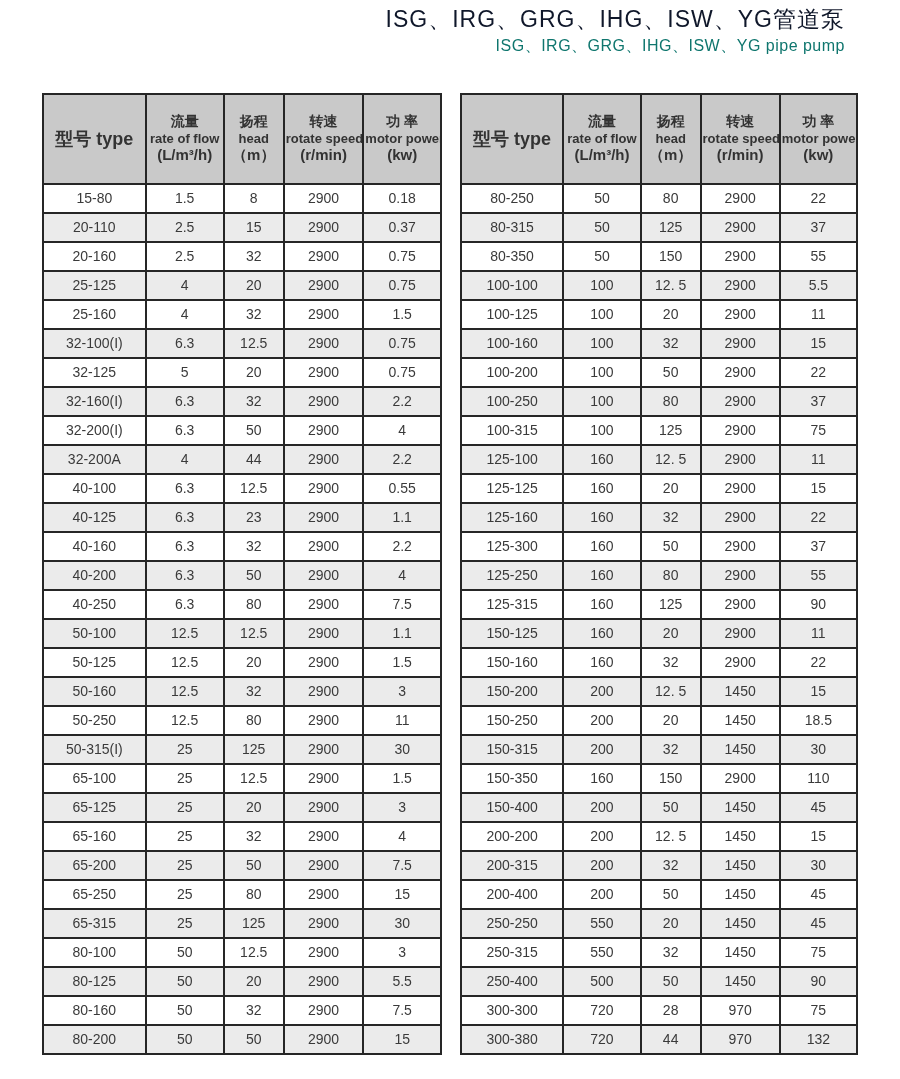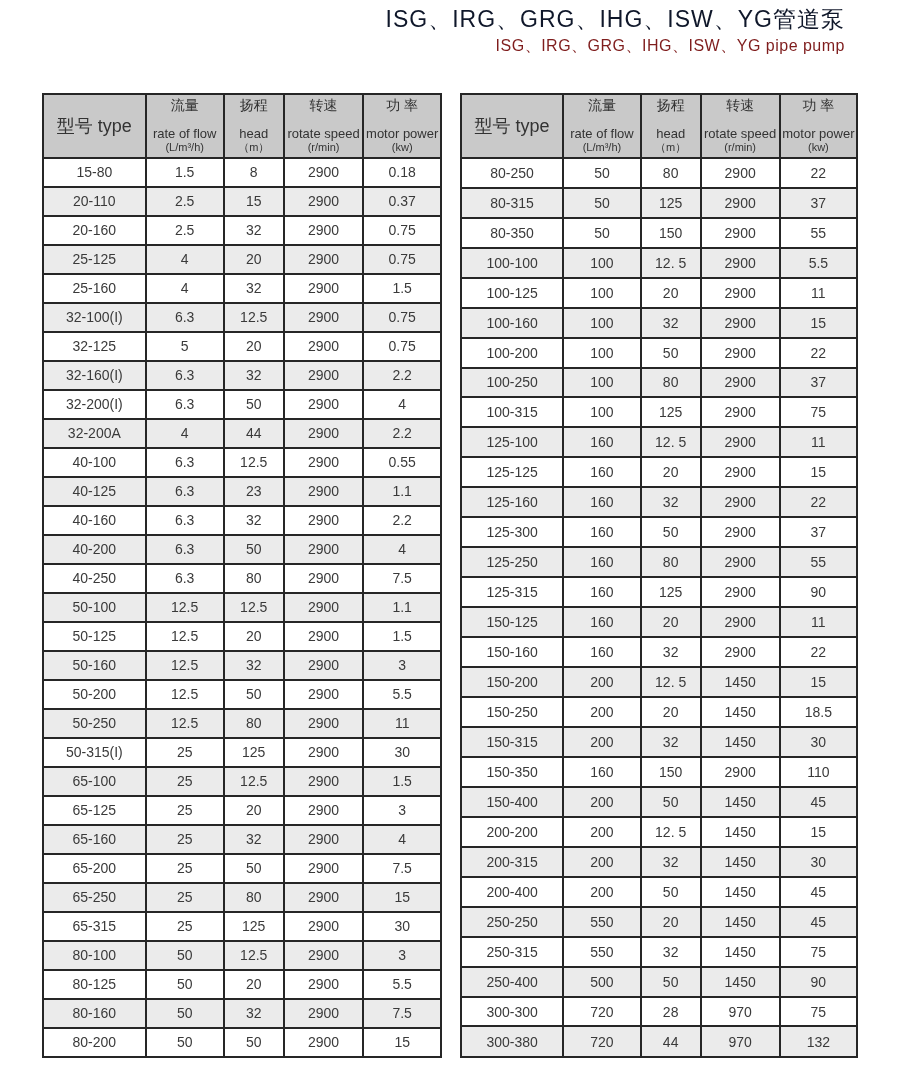--- a/index.html
+++ b/index.html
@@ -29,21 +29,21 @@
   }
   .title-zh {
     font-size: 23px;
     letter-spacing: 1px;
     color: #0f172a;
     font-weight: 400;
   }
   .title-en {
     font-size: 16px;
     letter-spacing: 0.5px;
-    color: #7f1d1d;
+    color: #0f766e;
     margin-top: 2px;
     font-weight: 400;
   }
 
   
   .tables-wrap {
     position: absolute;
     top: 93px;
     left: 42px;
     display: flex;
@@ -63,38 +63,38 @@
     border: 2px solid var(--border, #262626);
     text-align: center;
     vertical-align: middle;
     overflow: hidden;
     white-space: nowrap;
   }
 
   table.pump-table thead th {
     background: var(--header-bg, #c9c9c9);
     height: 56px;
-    font-weight: 400;
-    padding: 2px 1px;
+    font-weight: 700;
+    padding: 18px 1px;
   }
 
   table.pump-table tbody td {
     height: 29px;
     font-size: 14px;
     color: #3a3a3a;
     background: #ffffff;
   }
   table.pump-table tbody tr:nth-child(even) td {
     background: var(--row-alt-bg, #ebebeb);
   }
 
   
   .h-line1 { font-size: 14px; color: #333; line-height: 1.25; }
-  .h-line2 { font-size: 13px; color: #333; line-height: 1.2; margin-top: 11px; }
-  .h-line3 { font-size: 11px; color: #333; line-height: 1.25; }
+  .h-line2 { font-size: 13px; color: #333; line-height: 1.2; }
+  .h-line3 { font-size: 15px; color: #333; line-height: 1.25; }
   .h-single { font-size: 18px; color: #333; }
 
   
   col.c-type  { width: 25.8%; }
   col.c-flow  { width: 19.6%; }
   col.c-head  { width: 15.1%; }
   col.c-speed { width: 20.0%; }
   col.c-power { width: 19.5%; }
 </style>
 </head>
@@ -265,27 +265,20 @@
             <td>1.5</td>
           </tr>
           <tr>
             <td>50-160</td>
             <td>12.5</td>
             <td>32</td>
             <td>2900</td>
             <td>3</td>
           </tr>
           <tr>
-            <td>50-200</td>
-            <td>12.5</td>
-            <td>50</td>
-            <td>2900</td>
-            <td>5.5</td>
-          </tr>
-          <tr>
             <td>50-250</td>
             <td>12.5</td>
             <td>80</td>
             <td>2900</td>
             <td>11</td>
           </tr>
           <tr>
             <td>50-315(I)</td>
             <td>25</td>
             <td>125</td>

